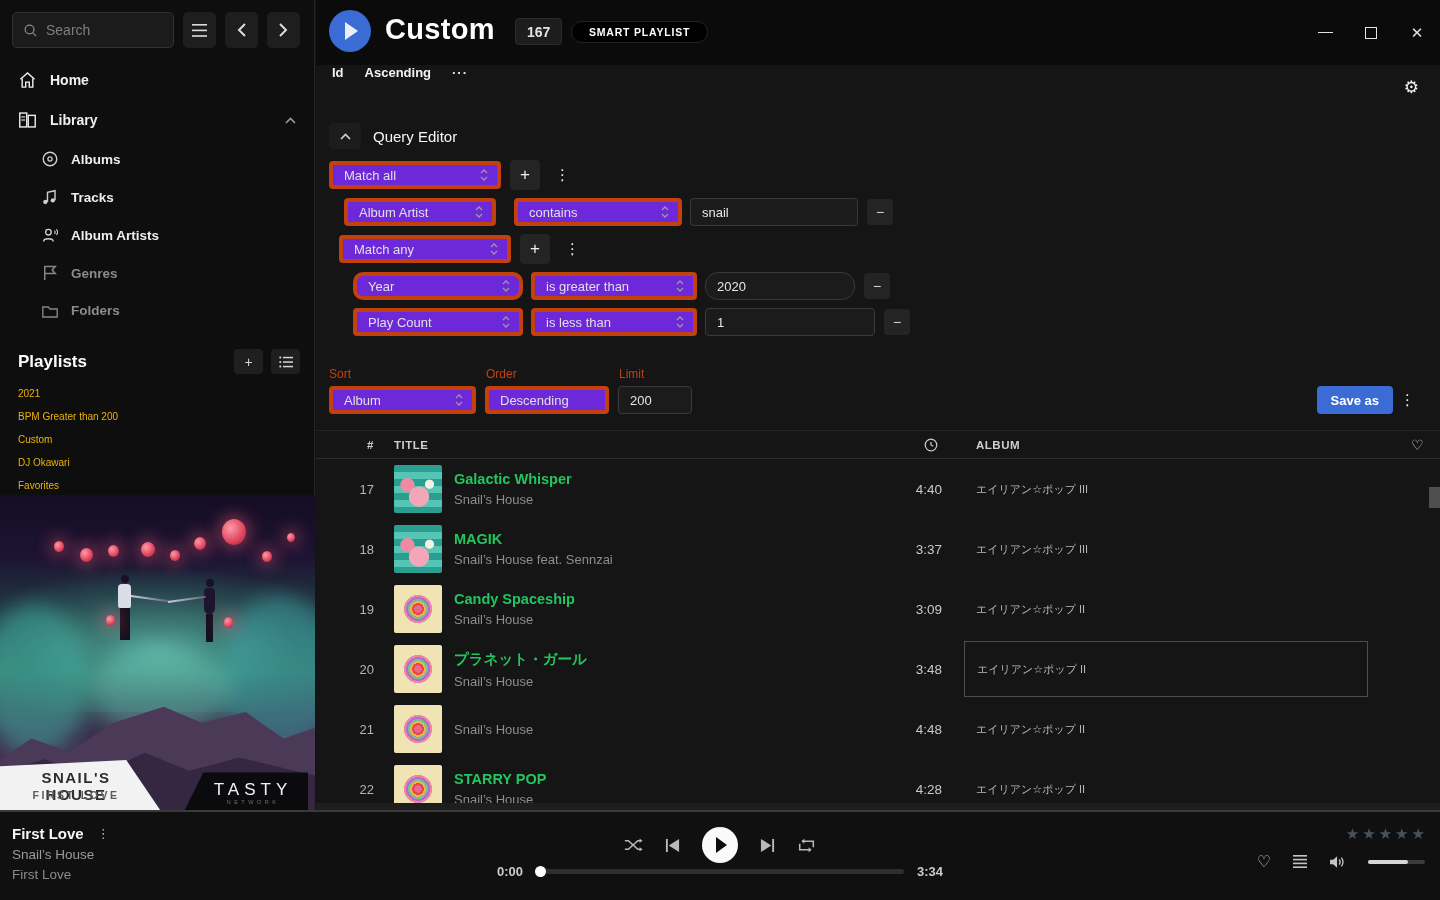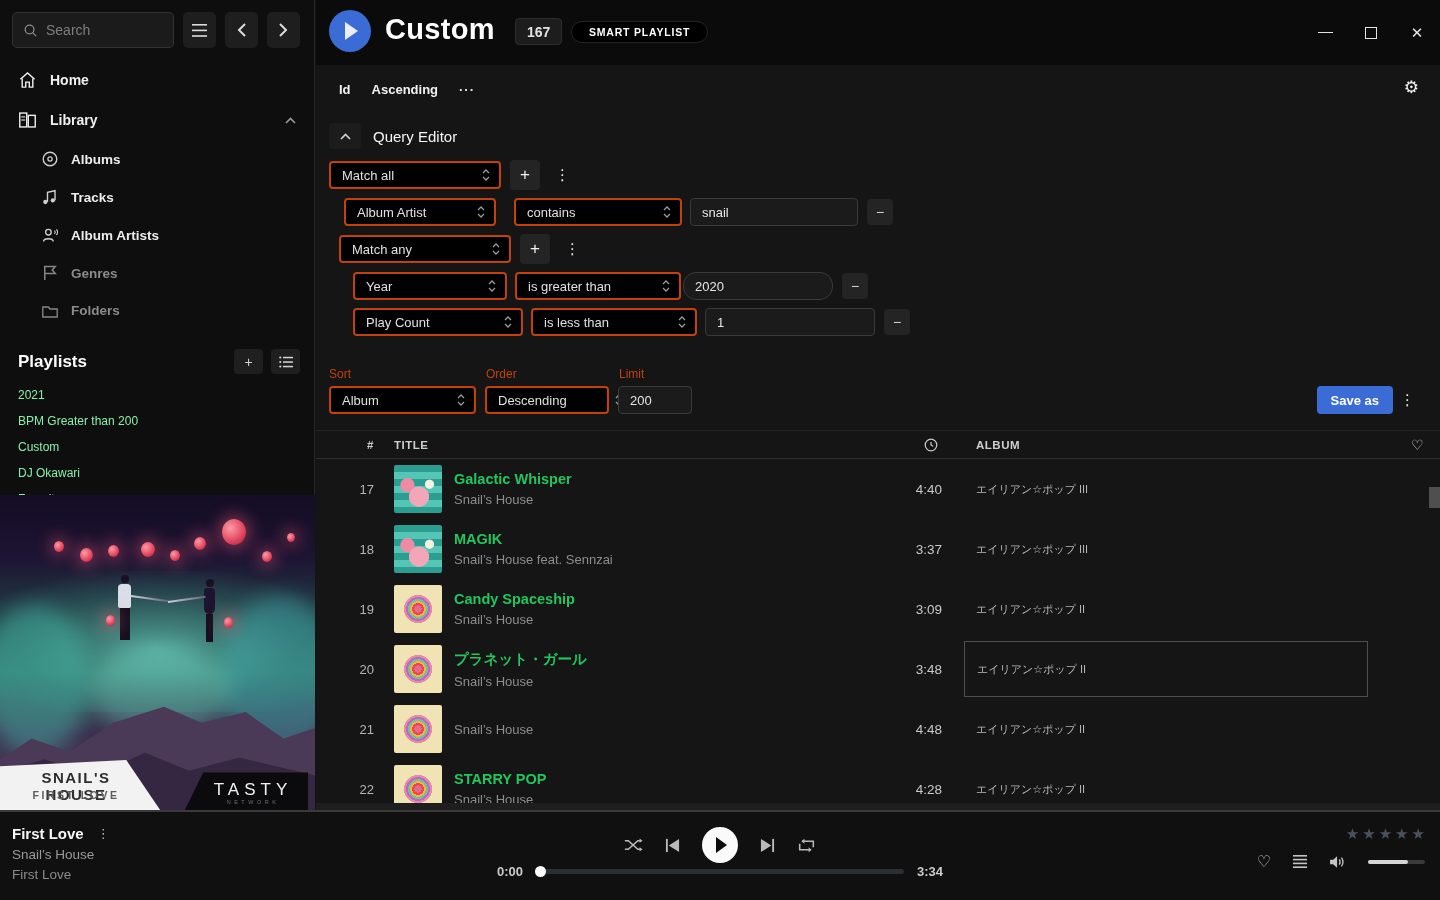--- a/index.html
+++ b/index.html
@@ -18,21 +18,21 @@
   .sb-btn { width:33px; height:36px; background:#1e1e1e; border-radius:5px; display:flex; align-items:center; justify-content:center; color:#dcdcdc; cursor:pointer; }
   .nav-item { display:flex; align-items:center; gap:14px; padding:12px 18px 12px 19px; font-size:14px; font-weight:700; color:#f0f0f0; cursor:pointer; position:relative; }
   .nav-item .chev-up { position:absolute; right:18px; color:#9a9a9a; }
   .lib-item { display:flex; align-items:center; gap:13px; padding:11px 18px 11px 41px; font-size:13.5px; font-weight:700; color:#ededed; cursor:pointer; }
   .lib-item.dim { color:#8b8b8b; }
   .lib-item .ic { width:17px; display:flex; justify-content:center; color:#cfcfcf; }
   .lib-item.dim .ic { color:#868686; }
   .pl-head { display:flex; align-items:center; padding:20px 14px 8px 18px; }
   .pl-title { font-size:17px; font-weight:800; color:#fbfbfb; flex:1; }
   .pl-btn { width:29px; height:25px; background:#1f1f1f; border-radius:4px; display:flex; align-items:center; justify-content:center; color:#d5d5d5; margin-left:8px; cursor:pointer; font-size:14px; }
-  .pl-item { padding:6px 18px; font-size:12px; font-weight:500; color:#86efac; cursor:pointer; }
+  .pl-item { padding:6px 18px; font-size:10px; font-weight:500; color:#eab308; cursor:pointer; }
 
   
   .art { position:absolute; left:0; bottom:0; width:315px; height:315px; overflow:hidden; background:linear-gradient(180deg,#140d24 0%,#1d1433 20%,#234648 42%,#2c6158 56%,#3b2e4d 76%,#4e3d5e 100%); }
   .art-glow { position:absolute; left:-10%; right:-10%; top:24%; height:45%; background:radial-gradient(ellipse at 50% 55%, rgba(120,232,214,.50), rgba(56,130,120,.28) 52%, transparent 75%); }
   .blob { position:absolute; border-radius:50%; filter:blur(10px); }
   .rocks { position:absolute; left:0; right:0; bottom:0; height:42%; background:#4a3a58; clip-path:polygon(0 62%,10% 46%,22% 56%,36% 34%,52% 22%,64% 34%,78% 26%,90% 46%,100% 38%,100% 100%,0 100%); }
   .rocks2 { position:absolute; left:0; right:0; bottom:0; height:26%; background:#352741; clip-path:polygon(0 55%,14% 38%,30% 58%,46% 30%,60% 52%,76% 36%,100% 58%,100% 100%,0 100%); }
   .lant { position:absolute; border-radius:50%; background:radial-gradient(circle at 35% 35%, #ff9aa5, #e0435c 60%, #8e2136); box-shadow:0 0 16px 4px rgba(255,90,120,.45); }
   .fig { position:absolute; }
   .fig .head { width:8px; height:8px; border-radius:50%; background:#191024; margin:0 auto; }
@@ -57,31 +57,31 @@
   .count-badge { position:absolute; left:199px; top:18px; height:27px; padding:0 11px; background:#1d1d1d; border:1px solid #2c2c2c; border-radius:4px; display:flex; align-items:center; font-size:14px; font-weight:600; color:#e3e3e3; }
   .smart-pill { position:absolute; left:255px; top:21px; height:22px; padding:0 17px; background:#000; border:1px solid #242424; border-radius:12px; display:flex; align-items:center; font-size:10.5px; font-weight:800; letter-spacing:.8px; color:#fff; }
   .win-btns { position:absolute; right:0; top:0; height:65px; display:flex; align-items:center; }
   .win-btn { width:46px; height:40px; display:flex; align-items:center; justify-content:center; color:#e4e4e4; cursor:pointer; }
   .wb-min { width:15px; height:1.5px; background:#e4e4e4; }
   .wb-max { width:12px; height:12px; border:1.5px solid #e4e4e4; }
   .wb-close { font-size:15px; }
 
   
   .content { position:absolute; left:316px; top:65px; right:0; height:745px; background:#151515; overflow:hidden; }
-  .sortbar { position:relative; height:48px; display:flex; align-items:center; gap:21px; padding-left:23px; }
+  .sortbar { position:relative; height:48px; display:flex; align-items:flex-start; gap:21px; padding-left:16px; }
   .sortbar .sb-lab { font-size:13px; font-weight:700; color:#f2f2f2; cursor:pointer; }
   .sortbar .sb-dots { font-size:13px; font-weight:800; color:#e8e8e8; letter-spacing:1px; cursor:pointer; }
   .gear { position:absolute; right:21px; top:14px; font-size:17px; color:#f0f0f0; cursor:pointer; line-height:1; }
 
   .qe-head { display:flex; align-items:center; gap:12px; margin:10px 0 0 13px; }
   .qe-collapse { width:32px; height:26px; background:#1c1c1c; border-radius:4px; display:flex; align-items:center; justify-content:center; color:#cfcfcf; cursor:pointer; }
   .qe-title { font-size:15px; font-weight:500; color:#f5f5f5; }
 
   .qrow { display:flex; align-items:center; margin-top:8px; }
-  .sel { height:28px; background:#000000; border:2px solid #c2410c; border-radius:4px; display:flex; align-items:center; padding:0 9px 0 11px; font-size:13px; color:#e0e0e0; cursor:pointer; }
+  .sel { height:28px; background:#6d28d9; border:4px solid #c2410c; border-radius:4px; display:flex; align-items:center; padding:0 9px 0 11px; font-size:13px; color:#e0e0e0; cursor:pointer; }
   .sel .sel-txt { flex:1; }
   .qinput { height:28px; background:#1b1b1b; border:1px solid #3a3a3a; border-radius:4px; padding:0 11px; font-size:13px; color:#e6e6e6; font-family:inherit; outline:none; }
   .sq-btn { width:30px; height:30px; background:#242424; border-radius:4px; display:flex; align-items:center; justify-content:center; color:#f0f0f0; font-size:17px; cursor:pointer; }
   .dots-v { color:#e8e8e8; font-size:15px; padding:0 6px; cursor:pointer; }
   .minus-btn { width:26px; height:26px; background:#242424; border-radius:4px; display:flex; align-items:center; justify-content:center; color:#d8d8d8; font-size:14px; cursor:pointer; }
 
   .sort-labels { display:flex; margin:31px 0 0 13px; }
   .sort-labels div { font-size:12px; color:#c2410c; }
   .sort-controls { position:relative; display:flex; margin:5px 0 0 13px; align-items:center; }
   .saveas { position:absolute; right:47px; top:0; height:28px; padding:0 14px; background:#3b6cd6; border-radius:4px; display:flex; align-items:center; font-size:13px; font-weight:700; color:#fff; cursor:pointer; }
@@ -403,39 +403,39 @@
             </svg>
           </span>
       </div>
       <div class="sq-btn">
           <span>+</span>
         </div>
       <span class="dots-v uni">⋮</span>
     </div>
 
     <div class="qrow" style="margin-left:37px; gap:0;">
-      <div class="sel" style="width:154px;">
+      <div class="sel" style="width:170px;border-radius:10px;">
         <span class="sel-txt">Year</span>
         <span>
             <svg width="8" height="14" viewBox="0 0 8 14">
               <polyline points="1,5 4,2 7,5" fill="none" stroke="#9a9a9a" stroke-width="1.3"></polyline>
               <polyline points="1,9 4,12 7,9" fill="none" stroke="#9a9a9a" stroke-width="1.3"></polyline>
             </svg>
           </span>
       </div>
       <div class="sel" style="width:166px; margin-left:8px;">
         <span class="sel-txt">is greater than</span>
         <span>
             <svg width="8" height="14" viewBox="0 0 8 14">
               <polyline points="1,5 4,2 7,5" fill="none" stroke="#9a9a9a" stroke-width="1.3"></polyline>
               <polyline points="1,9 4,12 7,9" fill="none" stroke="#9a9a9a" stroke-width="1.3"></polyline>
             </svg>
           </span>
       </div>
-      <input class="qinput" style="width: 150px; margin-left: 2px; border-radius: 13px;" value="2020">
+      <input class="qinput" style="width: 150px; margin-left: 8px; border-radius: 13px;" value="2020">
       <div class="minus-btn" style="margin-left:9px;">
           <span>−</span>
         </div>
     </div>
 
     <div class="qrow" style="margin-left:37px; gap:0;">
       <div class="sel" style="width:170px;">
         <span class="sel-txt">Play Count</span>
         <span>
             <svg width="8" height="14" viewBox="0 0 8 14">

